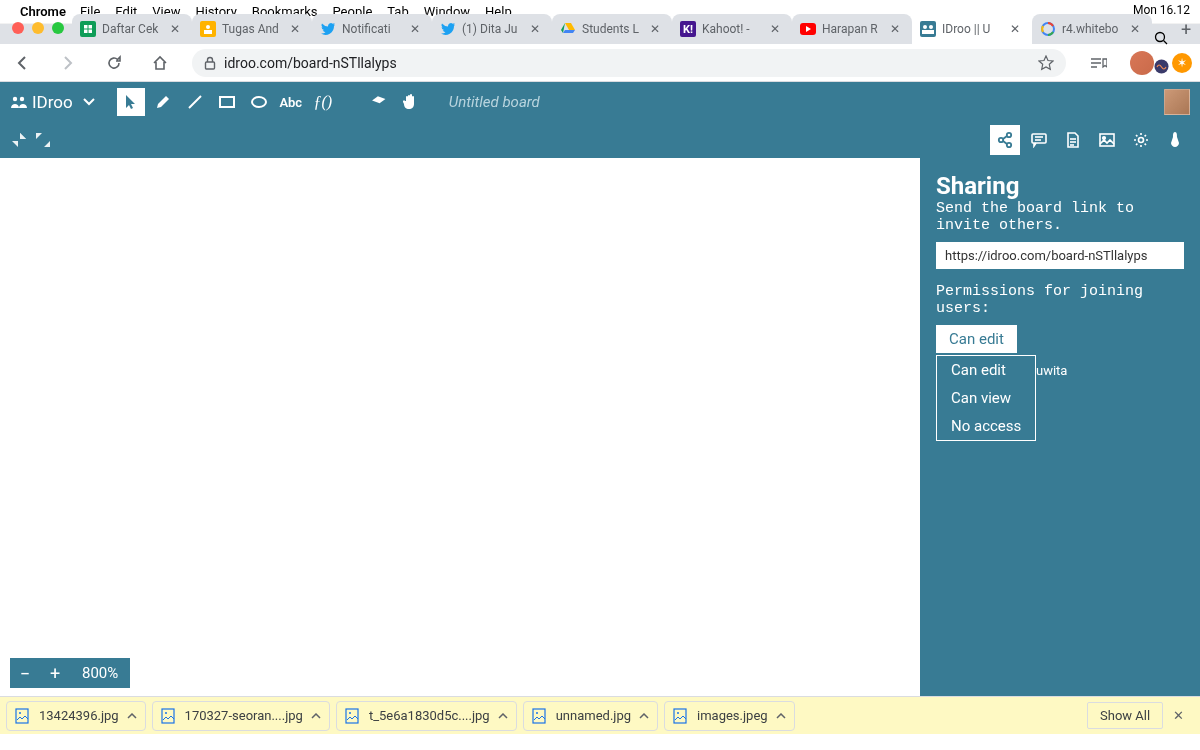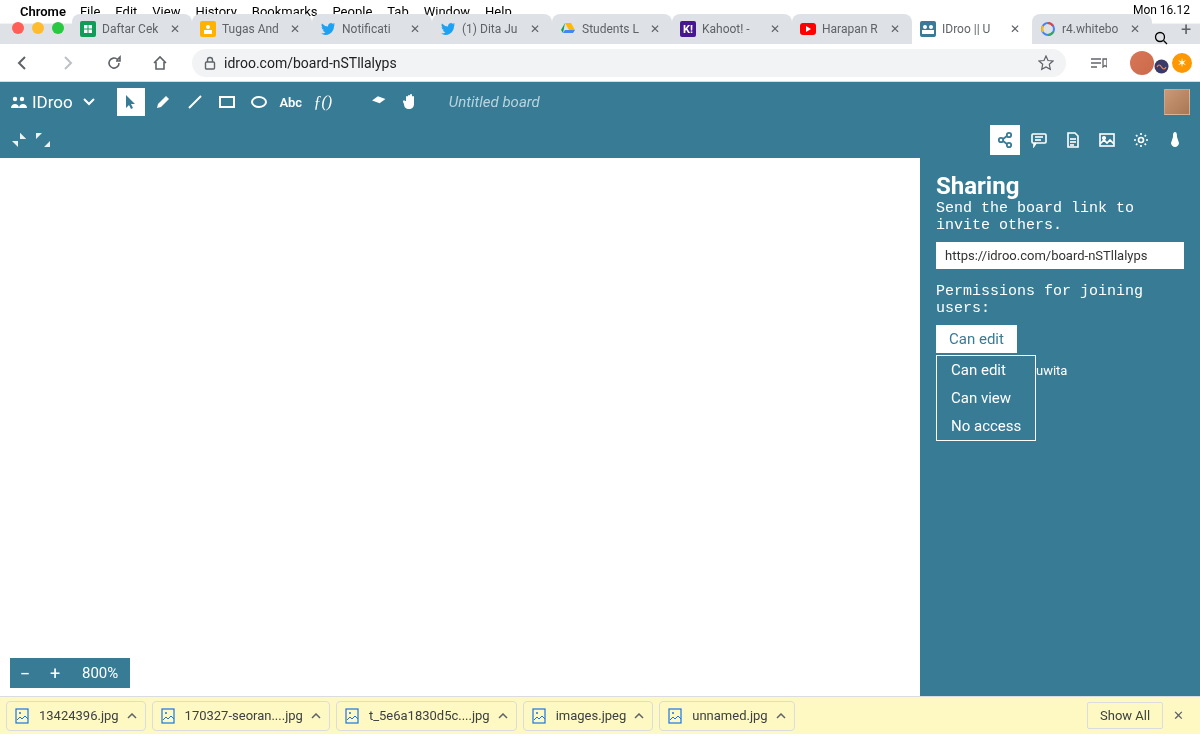--- a/index.html
+++ b/index.html
@@ -491,36 +491,36 @@
         </span>
       </div>
       <div class="dl">
         <span class="dl-ic">
           <svg width="14" height="16" viewBox="0 0 14 16">
             <rect x="1" y="1" width="12" height="14" fill="none" stroke="#1a73e8" stroke-width="1.2"></rect>
             <circle cx="5" cy="5" r="1" fill="#1a73e8"></circle>
             <path d="M2 12l3-3 2 2 3-3 3 3" fill="none" stroke="#1a73e8"></path>
           </svg>
         </span>
-        <span class="fn">images.jpeg</span>
+        <span class="fn">unnamed.jpg</span>
         <span class="ch">
           <svg width="10" height="6" viewBox="0 0 10 6">
             <path d="M1 5l4-4 4 4" fill="none" stroke="#5f6368" stroke-width="1.5"></path>
           </svg>
         </span>
       </div>
       <div class="dl">
         <span class="dl-ic">
           <svg width="14" height="16" viewBox="0 0 14 16">
             <rect x="1" y="1" width="12" height="14" fill="none" stroke="#1a73e8" stroke-width="1.2"></rect>
             <circle cx="5" cy="5" r="1" fill="#1a73e8"></circle>
             <path d="M2 12l3-3 2 2 3-3 3 3" fill="none" stroke="#1a73e8"></path>
           </svg>
         </span>
-        <span class="fn">unnamed.jpg</span>
+        <span class="fn">images.jpeg</span>
         <span class="ch">
           <svg width="10" height="6" viewBox="0 0 10 6">
             <path d="M1 5l4-4 4 4" fill="none" stroke="#5f6368" stroke-width="1.5"></path>
           </svg>
         </span>
       </div>
     </div>
   <div class="dl-spacer"></div>
   <div class="showall">Show All</div>
   <div class="dl-x">✕</div>

